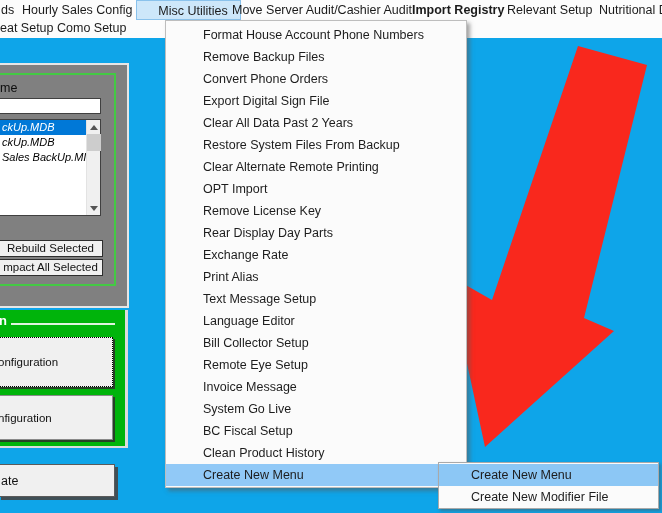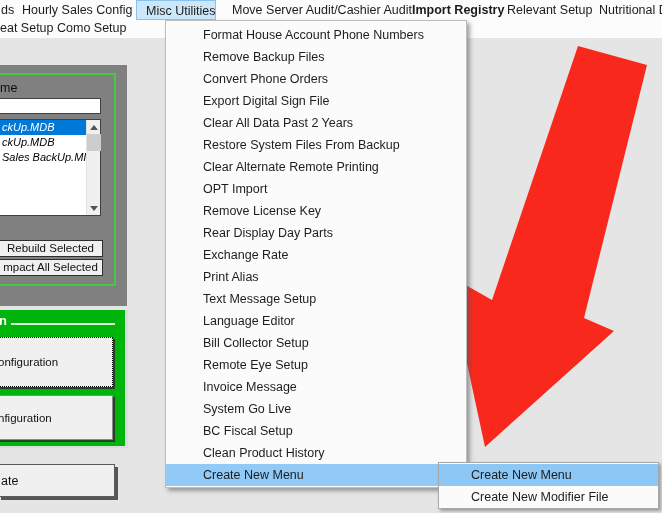--- a/index.html
+++ b/index.html
@@ -1,18 +1,18 @@
 <!DOCTYPE html>
 <html><head>
 <meta charset="utf-8">
 <style>
   * { margin:0; padding:0; box-sizing:border-box; }
   html,body { background:#000; }
   body { font-family:"Liberation Sans", sans-serif; }
-  #screen { position:relative; width:662px; height:513px; background:#e5e5e5; overflow:hidden; }
+  #screen { position:relative; width:662px; height:513px; background:#0ea5e9; overflow:hidden; }
 
   
   .menubar { position:absolute; left:0; top:0; width:662px; height:20px; background:#FCFCFC; z-index:5; }
   .mb-item { position:absolute; top:0; height:20px; line-height:20px; font-size:12.5px; color:#1b1b1b; white-space:nowrap; }
   .mb-active { background:#CDE7FA; border:1px solid #8AC2EC; text-align:center; }
   .tabbar { position:absolute; left:0; top:20px; width:662px; height:18px; background:#FCFCFC; z-index:4; }
   .tb-item { position:absolute; top:0; height:18px; line-height:17px; font-size:12.5px; color:#1b1b1b; white-space:nowrap; }
 
   
   .dropdown { position:absolute; left:135px; top:20px; width:302px; height:468px; background:#FBFBFB;
@@ -65,21 +65,21 @@
   .arrow-svg { position:absolute; left:0; top:0; z-index:8; pointer-events:none; }
 </style>
 </head>
 <body>
 
 <div id="screen">
 
   <div class="menubar">
     <div class="mb-item" style="left:1px;">ds</div>
     <div class="mb-item" style="left:22px;">Hourly Sales Config</div>
-    <div class="mb-item mb-active" style="left:136px; width:80px;padding-left:9px;">Misc Utilities</div>
+    <div class="mb-item mb-active" style="left:136px; width:105px;padding-left:9px;">Misc Utilities</div>
     <div class="mb-item" style="left:232px;">Move Server Audit/Cashier Audit</div>
     <div class="mb-item" style="left:412px;font-weight:bold;">Import Registry</div>
     <div class="mb-item" style="left:507px;">Relevant Setup</div>
     <div class="mb-item" style="left:599px;">Nutritional D</div>
   </div>
 
   <div class="tabbar">
     <div class="tb-item" style="left:0px;">eat Setup</div>
     <div class="tb-item" style="left:57px;">Como Setup</div>
   </div>

